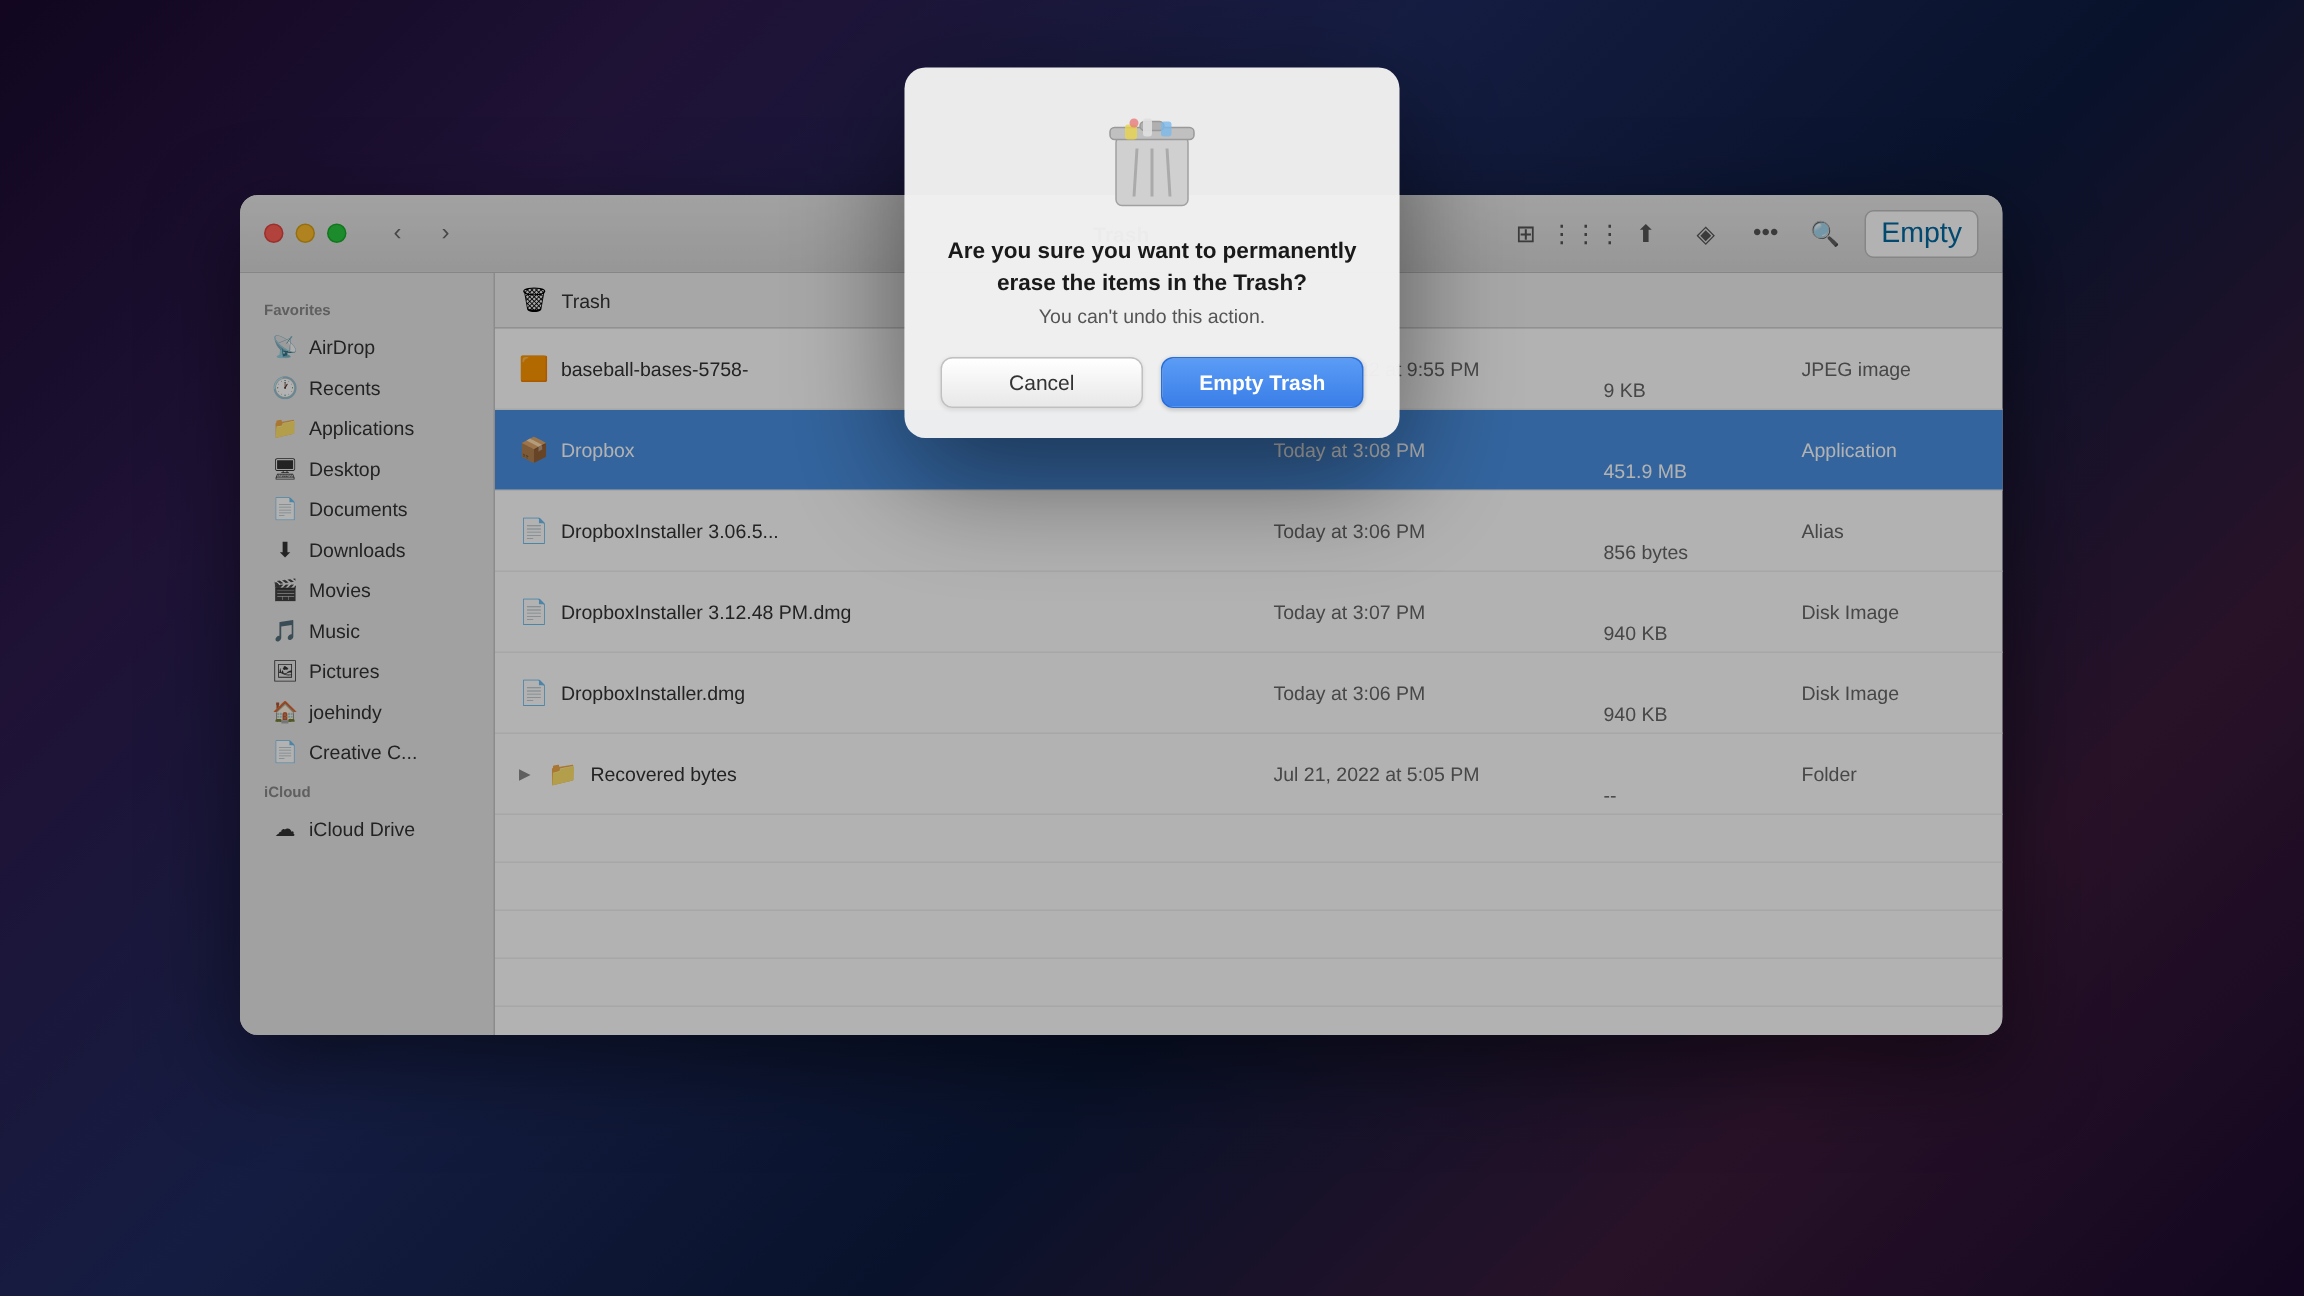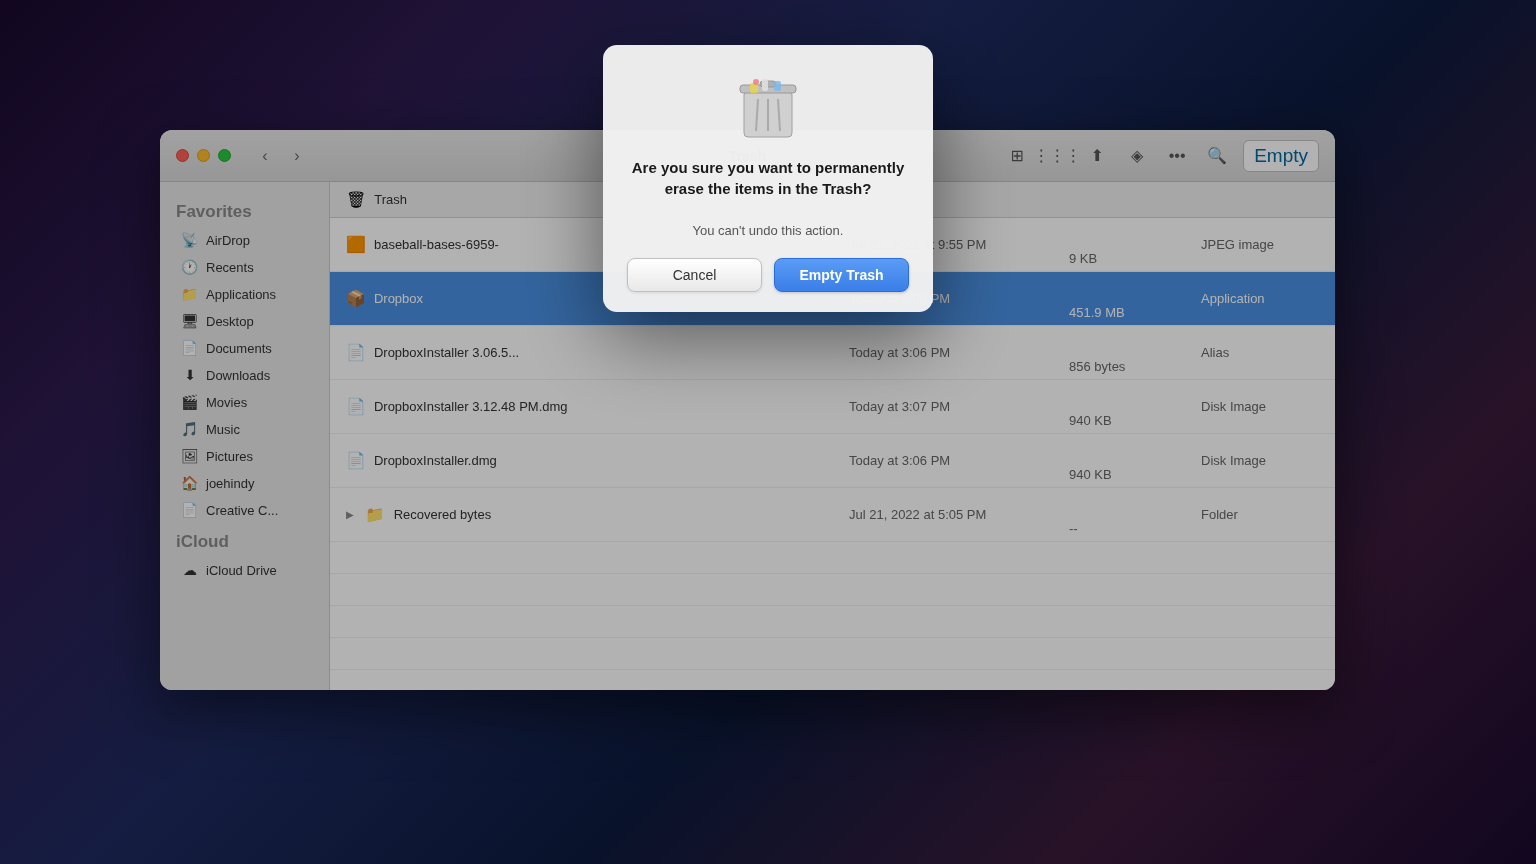--- a/index.html
+++ b/index.html
@@ -126,21 +126,21 @@
     .sidebar {
       width: 170px;
       background: rgba(230, 230, 230, 0.95);
       border-right: 1px solid #c8c8c8;
       padding: 12px 0;
       overflow-y: auto;
       flex-shrink: 0;
     }
 
     .sidebar-section-label {
-      font-size: 17px;
+      font-size: 10px;
       font-weight: 700;
       color: #888;
       padding: 8px 16px 4px;
       text-transform: none;
       letter-spacing: 0;
     }
 
     .sidebar-item {
       display: flex;
       align-items: center;
@@ -278,21 +278,21 @@
       height: 72px;
       margin-bottom: 16px;
       position: relative;
     }
 
     .dialog-title {
       font-size: 15px;
       font-weight: 700;
       color: #1a1a1a;
       line-height: 1.4;
-      margin-bottom: 24px;
+      margin-bottom: 4px;
     }
 
     .dialog-subtitle {
       font-size: 13px;
       color: #555;
       margin-bottom: 20px;
     }
 
     .dialog-buttons {
       display: flex;
@@ -425,21 +425,21 @@
         <span class="trash-folder-icon">🗑</span>
         <span class="trash-label">Trash</span>
       </div>
 
 
       <div class="file-list">
 
         <div class="file-row">
           <div class="file-name-cell">
             <span class="file-icon">🟧</span>
-            <span>baseball-bases-6959-</span>
+            <span>baseball-bases-5758-</span>
           </div>
           <div class="file-date">Jul 21, 2022 at 9:55 PM</div>
           <div class="file-size">9 KB</div>
           <div class="file-kind">JPEG image</div>
         </div>
 
         <div class="file-row selected">
           <div class="file-name-cell">
             <span class="file-icon">📦</span>
             <span>Dropbox</span>

